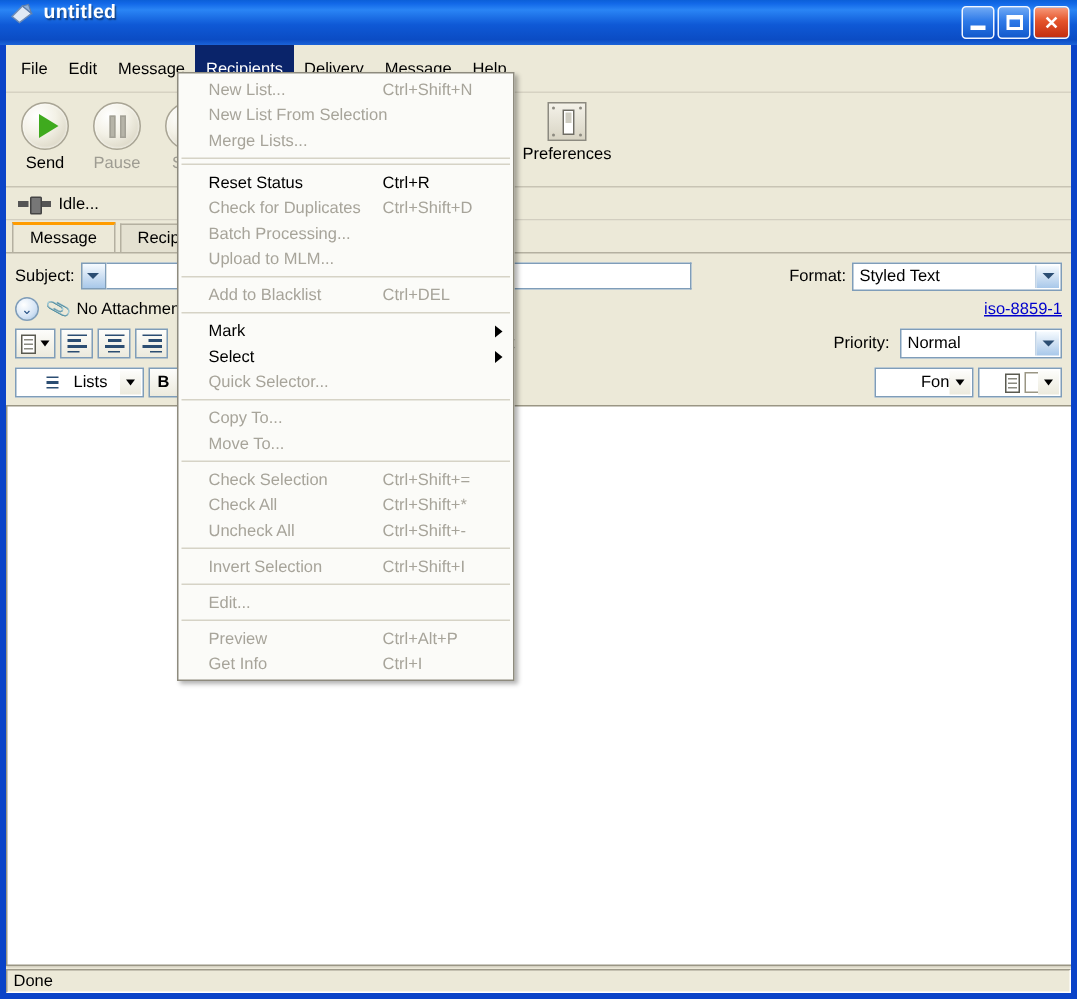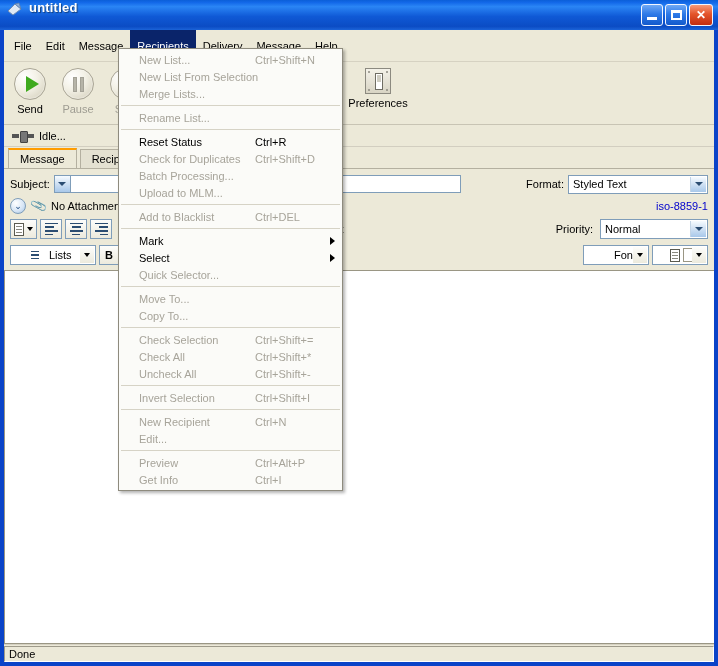--- a/index.html
+++ b/index.html
@@ -188,21 +188,21 @@
     display:flex; align-items:center; font-size:11px; padding-left:4px; color:#000;
     position:relative;
   }
   .select .arw {
     position:absolute; right:1px; top:1px; bottom:1px; width:16px;
     background: linear-gradient(180deg,#f6fbff 0%,#d3e3f4 45%,#a8c8ea 100%);
     display:flex;align-items:center;justify-content:center;
     border-left:1px solid #c2d4e6;
   }
   .select .arw:after{content:"";width:0;height:0;border-left:4px solid transparent;border-right:4px solid transparent;border-top:4px solid #2b4d72;}
-  .charset { font-size:11px; color:#0000cc; }
+  .charset { font-size:11px; color:#0000cc; text-decoration:underline; }
 
   .expander {
     width:16px;height:16px;border-radius:50%;
     background: radial-gradient(circle at 35% 30%,#ffffff,#d5e4f5 60%,#9fbfe0 100%);
     border:1px solid #7f9db9; display:flex;align-items:center;justify-content:center;
     color:#1f4c82; font-size:9px; line-height:1;
   }
   .clip { font-size:12px; color:#6b6b5e; transform: rotate(-20deg); display:inline-block;}
   .attach-txt { font-size:11px; color:#000; }
 
@@ -475,23 +475,20 @@
         <span>New List...</span>
         <span class="accel">Ctrl+Shift+N</span>
       </div>
       <div class="menu-item disabled">
         <span>New List From Selection</span>
       </div>
       <div class="menu-item disabled">
         <span>Merge Lists...</span>
       </div>
       <div class="menu-sep"></div>
-      <div class="menu-item disabled">
-        <span>Rename List...</span>
-      </div>
       <div class="menu-sep"></div>
       <div class="menu-item">
         <span>Reset Status</span>
         <span class="accel">Ctrl+R</span>
       </div>
       <div class="menu-item disabled">
         <span>Check for Duplicates</span>
         <span class="accel">Ctrl+Shift+D</span>
       </div>
       <div class="menu-item disabled">
@@ -512,24 +509,24 @@
       </div>
       <div class="menu-item">
         <span>Select</span>
         <span class="sub"></span>
       </div>
       <div class="menu-item disabled">
         <span>Quick Selector...</span>
       </div>
       <div class="menu-sep"></div>
       <div class="menu-item disabled">
+        <span>Copy To...</span>
+      </div>
+      <div class="menu-item disabled">
         <span>Move To...</span>
-      </div>
-      <div class="menu-item disabled">
-        <span>Copy To...</span>
       </div>
       <div class="menu-sep"></div>
       <div class="menu-item disabled">
         <span>Check Selection</span>
         <span class="accel">Ctrl+Shift+=</span>
       </div>
       <div class="menu-item disabled">
         <span>Check All</span>
         <span class="accel">Ctrl+Shift+*</span>
       </div>
@@ -537,24 +534,20 @@
         <span>Uncheck All</span>
         <span class="accel">Ctrl+Shift+-</span>
       </div>
       <div class="menu-sep"></div>
       <div class="menu-item disabled">
         <span>Invert Selection</span>
         <span class="accel">Ctrl+Shift+I</span>
       </div>
       <div class="menu-sep"></div>
       <div class="menu-item disabled">
-        <span>New Recipient</span>
-        <span class="accel">Ctrl+N</span>
-      </div>
-      <div class="menu-item disabled">
         <span>Edit...</span>
       </div>
       <div class="menu-sep"></div>
       <div class="menu-item disabled">
         <span>Preview</span>
         <span class="accel">Ctrl+Alt+P</span>
       </div>
       <div class="menu-item disabled">
         <span>Get Info</span>
         <span class="accel">Ctrl+I</span>

